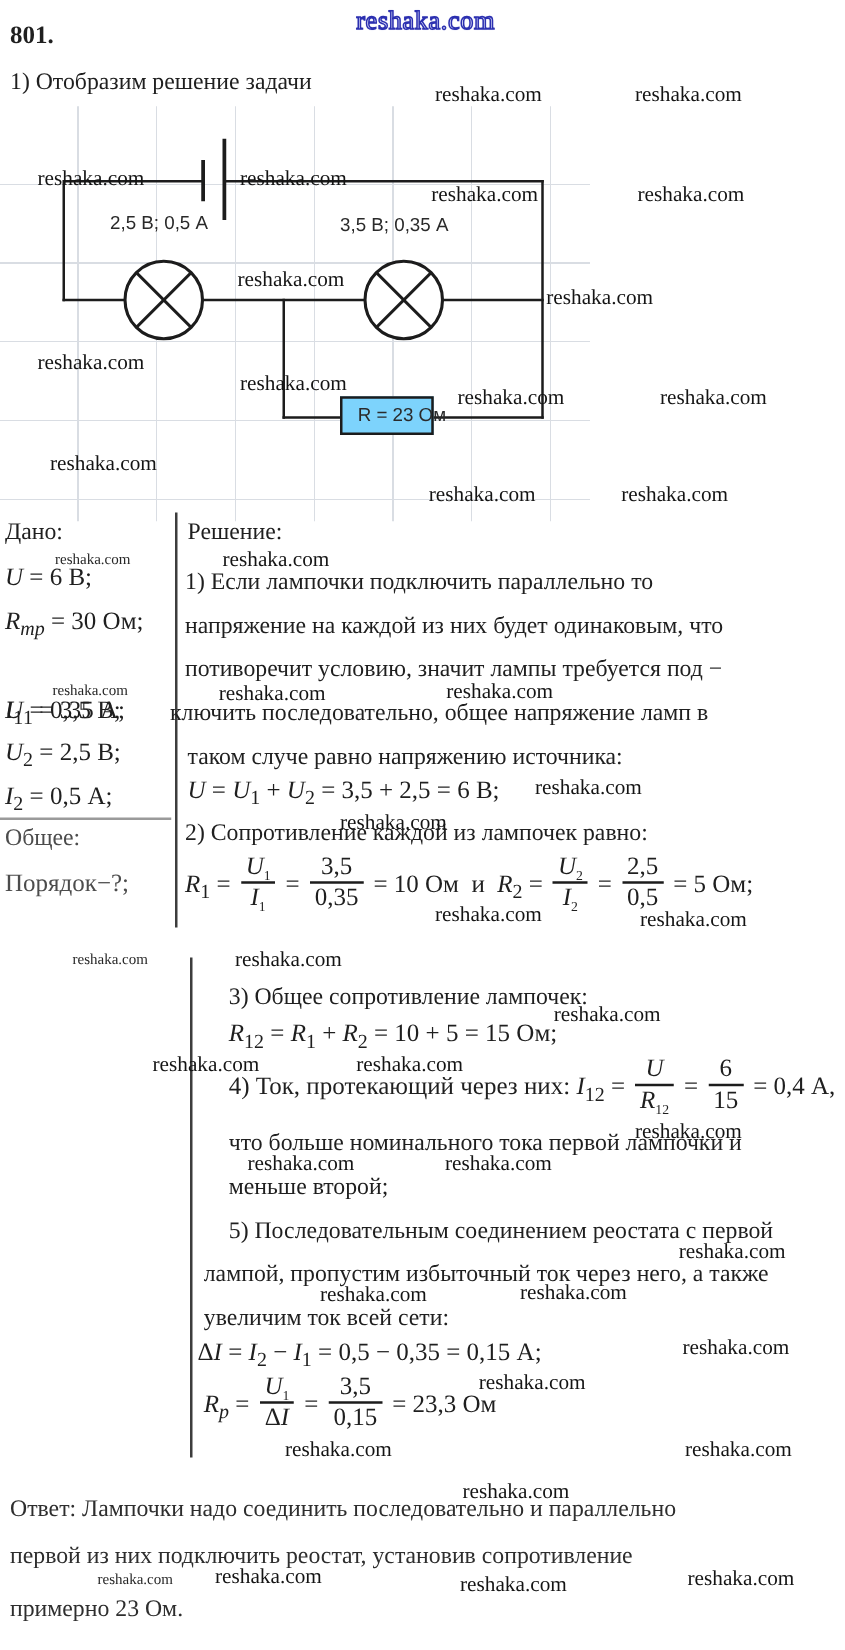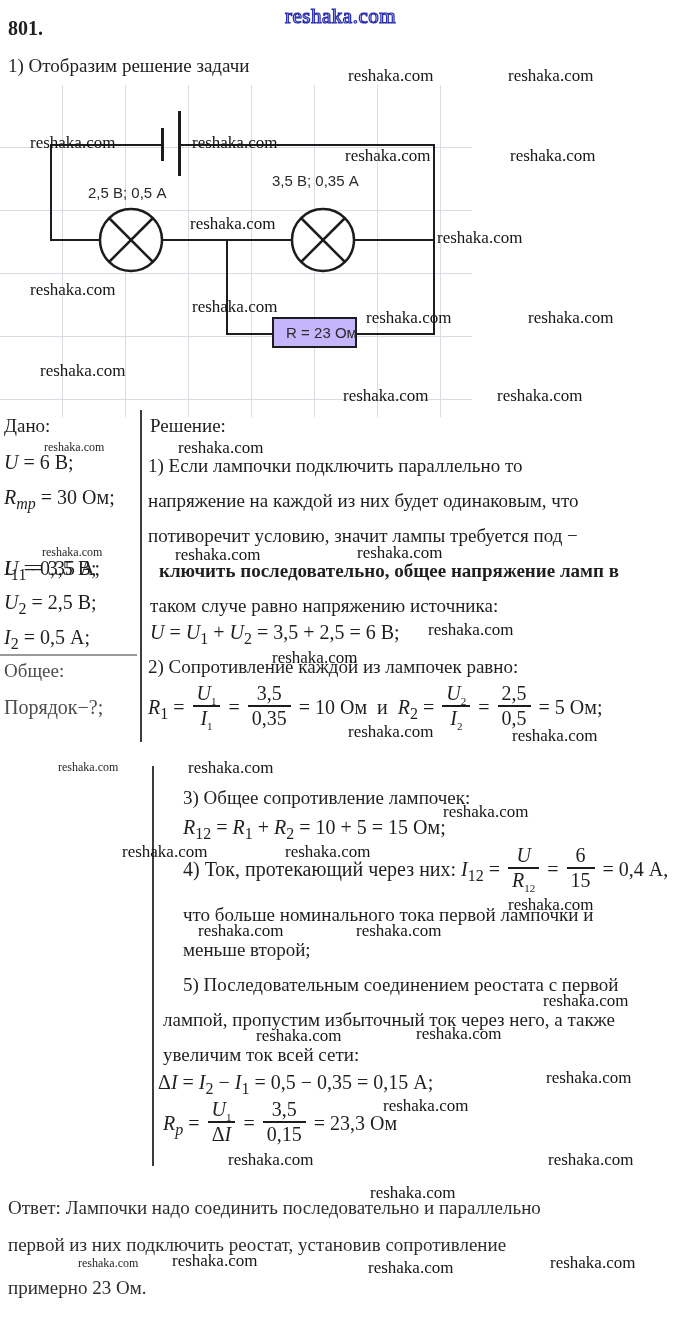--- a/index.html
+++ b/index.html
@@ -8,21 +8,21 @@
   
   .grid{position:absolute;left:0;top:85px;width:472px;height:332px;
         background:
           repeating-linear-gradient(to right, transparent 0 62px, #d9dde3 62px 63px),
           repeating-linear-gradient(to bottom, transparent 0 62px, #d9dde3 62px 63px);}
   
   .wh{position:absolute;height:2px;background:#1c1c1c;}
   .wv{position:absolute;width:2px;background:#1c1c1c;}
   .plate{position:absolute;width:3px;background:#1c1c1c;}
   .lamp{position:absolute;}
-  .resistor{position:absolute;left:272px;top:317px;width:85px;height:31px;background:#c4b5fd;
+  .resistor{position:absolute;left:272px;top:317px;width:75px;height:31px;background:#7dd3fc;
             border:2px solid #1c1c1c;box-sizing:border-box;}
   
   .vdiv{position:absolute;width:2px;background:#3d3d3d;}
   .hdiv{position:absolute;height:2px;background:#9a9a9a;}
   
   .tx{position:absolute;font-size:19px;line-height:1.25;white-space:nowrap;color:#1f1f1f;}
   .bold20{font-size:20px;font-weight:bold;}
   .circ-label{font-family:"Liberation Sans",sans-serif;font-size:15px;color:#2a2a2a;}
   .math{font-size:20px;}
   .math i{font-family:"Liberation Serif",serif;}
@@ -73,36 +73,36 @@
     </div>
   </div>
 
   <div class="vdiv" style="left:140px;top:410px;height:332px;"></div>
   <div class="hdiv" style="left:0;top:654px;width:137px;"></div>
   <div class="vdiv" style="left:152px;top:766px;height:400px;"></div>
 
   <div id="line-layer">
       <div class="tx bold20" style="left: 8px; top: 16px;">801.</div>
       <div class="tx" style="left: 8px; top: 54px;">1) Отобразим решение задачи</div>
-      <div class="tx circ-label" style="left: 88px; top: 184px;">2,5 В; 0,5 А</div>
+      <div class="tx circ-label" style="left: 88px; top: 170px;">2,5 В; 0,5 А</div>
       <div class="tx circ-label" style="left: 272px; top: 172px;">3,5 В; 0,35 А</div>
       <div class="tx" style="left: 4px; top: 414px;">Дано:</div>
       <div class="tx math" style="left: 4px; top: 450px;"><i>U</i> = 6 В;</div>
       <div class="tx math" style="left: 4px; top: 485px;"><i>R</i><sub><i>тр</i></sub> = 30 Ом;</div>
       <div class="tx math" style="left: 4px; top: 521px; margin-top: 35px;"><i>U</i><sub>1</sub> = 3,5 В;</div>
       <div class="tx math" style="left: 4px; top: 556px;"><i>I</i><sub>1</sub> = 0,35 А;</div>
       <div class="tx math" style="left: 4px; top: 590px;"><i>U</i><sub>2</sub> = 2,5 В;</div>
       <div class="tx math" style="left: 4px; top: 625px;"><i>I</i><sub>2</sub> = 0,5 А;</div>
       <div class="tx faded" style="left: 4px; top: 659px;">Общее:</div>
       <div class="tx math faded" style="left: 4px; top: 695px;">Порядок−?;</div>
       <div class="tx" style="left: 150px; top: 414px;">Решение:</div>
       <div class="tx" style="left: 148px; top: 454px;">1) Если лампочки подключить параллельно то</div>
       <div class="tx" style="left: 148px; top: 489px;">напряжение на каждой из них будет одинаковым, что</div>
       <div class="tx" style="left: 148px; top: 524px;">потиворечит условию, значит лампы требуется под −</div>
-      <div class="tx" style="left: 159px; top: 559px; font-weight: bold;">ключить последовательно, общее напряжение ламп в</div>
+      <div class="tx" style="left: 136px; top: 559px;">ключить последовательно, общее напряжение ламп в</div>
       <div class="tx" style="left: 150px; top: 594px;">таком случе равно напряжению источника:</div>
       <div class="tx math" style="left: 150px; top: 620px;"><i>U</i> = <i>U</i><sub>1</sub> + <i>U</i><sub>2</sub> = 3,5 + 2,5 = 6 В;</div>
       <div class="tx" style="left: 148px; top: 655px;">2) Сопротивление каждой из лампочек равно:</div>
       <div class="tx math" style="left: 148px; top: 686px;"><i>R</i><sub>1</sub> = <span class="frac"><span class="num"><i>U</i><sub>1</sub></span><span class="den"><i>I</i><sub>1</sub></span></span> = <span class="frac"><span class="num">3,5</span><span class="den">0,35</span></span> = 10 Ом &nbsp;и&nbsp; <i>R</i><sub>2</sub> = <span class="frac"><span class="num"><i>U</i><sub>2</sub></span><span class="den"><i>I</i><sub>2</sub></span></span> = <span class="frac"><span class="num">2,5</span><span class="den">0,5</span></span> = 5 Ом;</div>
       <div class="tx" style="left: 183px; top: 786px;">3) Общее сопротивление лампочек:</div>
       <div class="tx math" style="left: 183px; top: 815px;"><i>R</i><sub>12</sub> = <i>R</i><sub>1</sub> + <i>R</i><sub>2</sub> = 10 + 5 = 15 Ом;</div>
       <div class="tx math" style="left: 183px; top: 848px;">4) Ток, протекающий через них: <i>I</i><sub>12</sub> = <span class="frac"><span class="num"><i>U</i></span><span class="den"><i>R</i><sub>12</sub></span></span> = <span class="frac"><span class="num">6</span><span class="den">15</span></span> = 0,4 А,</div>
       <div class="tx" style="left: 183px; top: 903px;">что больше номинального тока первой лампочки и</div>
       <div class="tx" style="left: 183px; top: 938px;">меньше второй;</div>
       <div class="tx" style="left: 183px; top: 973px;">5) Последовательным соединением реостата с первой</div>

